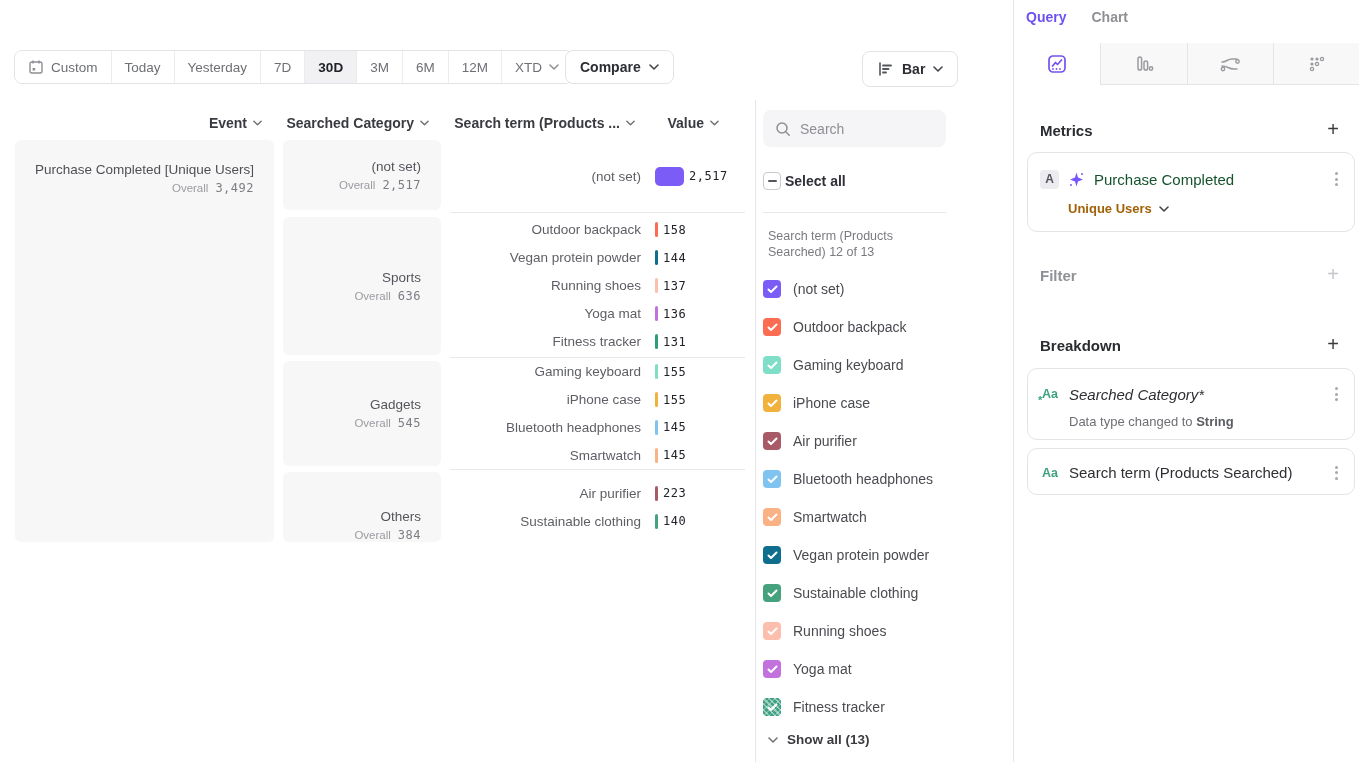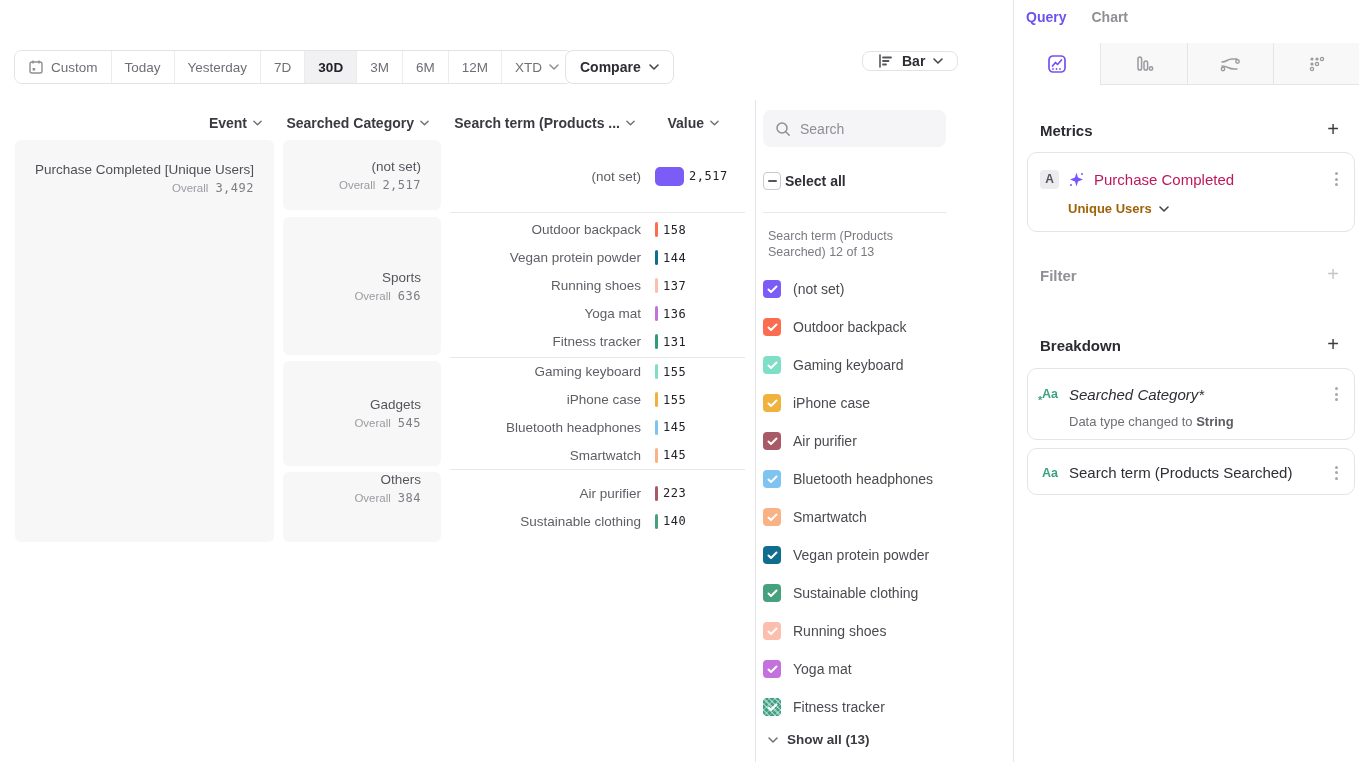--- a/index.html
+++ b/index.html
@@ -109,21 +109,21 @@
   .plus.dim { color:#c5c6cb; }
   .card {
     position:absolute; left:13px; width:328px; background:#fff;
     border:1px solid #e4e4e7; border-radius:10px;
   }
   .card-row { display:flex; align-items:center; gap:9px; padding:0 12px; }
   .a-badge {
     width:19px; height:19px; border-radius:4px; background:#ebebf0; color:#55565b;
     font-size:12px; font-weight:bold; display:flex; align-items:center; justify-content:center;
   }
-  .metric-name { font-size:15px; color:#be185d; flex:1; }
+  .metric-name { font-size:15px; color:#14532d; flex:1; }
   .kebab { display:flex; flex-direction:column; gap:2.5px; padding:4px; cursor:pointer; }
   .kebab i { width:3px; height:3px; border-radius:50%; background:#a6a7ac; }
   .measure-row { display:flex; align-items:center; gap:7px; margin:4px 0 0 40px; cursor:pointer; }
   .measure-label { font-size:13px; font-weight:bold; color:#a16207; }
   .aa-icon { position:relative; width:20px; text-align:center; font-size:12.5px; font-weight:bold; color:#3da181; flex:0 0 auto; }
   .aa-star { position:absolute; left:-2px; bottom:-5px; font-size:11px; color:#3da181; }
   .bd-name { font-size:15px; color:#2e2f34; flex:1; }
   .bd-name.italic { font-style:italic; }
   .bd-note { margin:3px 0 0 41px; font-size:13px; color:#6e6f74; }
   .bd-note b { font-weight:bold; color:#5c5d62; }
@@ -172,21 +172,21 @@
     </button>
   </div>
 
   <button class="abs btn" style="left:565px; top:50px;">
     <span>Compare</span>
     <svg class="chev" width="10" height="6" viewBox="0 0 10 6">
         <polyline points="1,1 5,5 9,1" fill="none" stroke="#45464c" stroke-width="1.6" stroke-linecap="round" stroke-linejoin="round"></polyline>
       </svg>
   </button>
 
-  <button class="abs btn" style="left:862px; top:51px; height:20px;">
+  <button class="abs btn" style="left:862px; top:51px; height:36px;">
     <svg width="17" height="16" viewBox="0 0 17 16">
         <line x1="3" y1="2" x2="3" y2="14" stroke="#55565c" stroke-width="1.6" stroke-linecap="round"></line>
         <line x1="6" y1="4.5" x2="14" y2="4.5" stroke="#55565c" stroke-width="1.8" stroke-linecap="round"></line>
         <line x1="6" y1="8" x2="11.5" y2="8" stroke="#55565c" stroke-width="1.8" stroke-linecap="round"></line>
         <line x1="6" y1="11.5" x2="9" y2="11.5" stroke="#55565c" stroke-width="1.8" stroke-linecap="round"></line>
       </svg>
     <span>Bar</span>
     <svg class="chev" width="10" height="6" viewBox="0 0 10 6">
         <polyline points="1,1 5,5 9,1" fill="none" stroke="#45464c" stroke-width="1.6" stroke-linecap="round" stroke-linejoin="round"></polyline>
       </svg>
@@ -239,21 +239,21 @@
         <span class="overall-num mono">636</span>
       </span>
   </div>
   <div class="abs gray-card" style="left:283px; top:361px; width:158px; height:105px; justify-content:center;">
     <span class="cell-name">Gadgets</span>
     <span class="cell-overall">
         <span class="overall-label">Overall</span>
         <span class="overall-num mono">545</span>
       </span>
   </div>
-  <div class="abs gray-card" style="left:283px; top:472px; width:158px; height:70px; justify-content:flex-start;">
+  <div class="abs gray-card" style="left:283px; top:472px; width:158px; height:70px; justify-content:flex-end;">
     <span class="cell-name">Others</span>
     <span class="cell-overall">
         <span class="overall-label">Overall</span>
         <span class="overall-num mono">384</span>
       </span>
   </div>
 
   <div class="abs rows-col" style="left:449px; top:140px; width:296px; height:72px;">
     <div class="term-row">
       <span class="term-label">(not set)</span>

